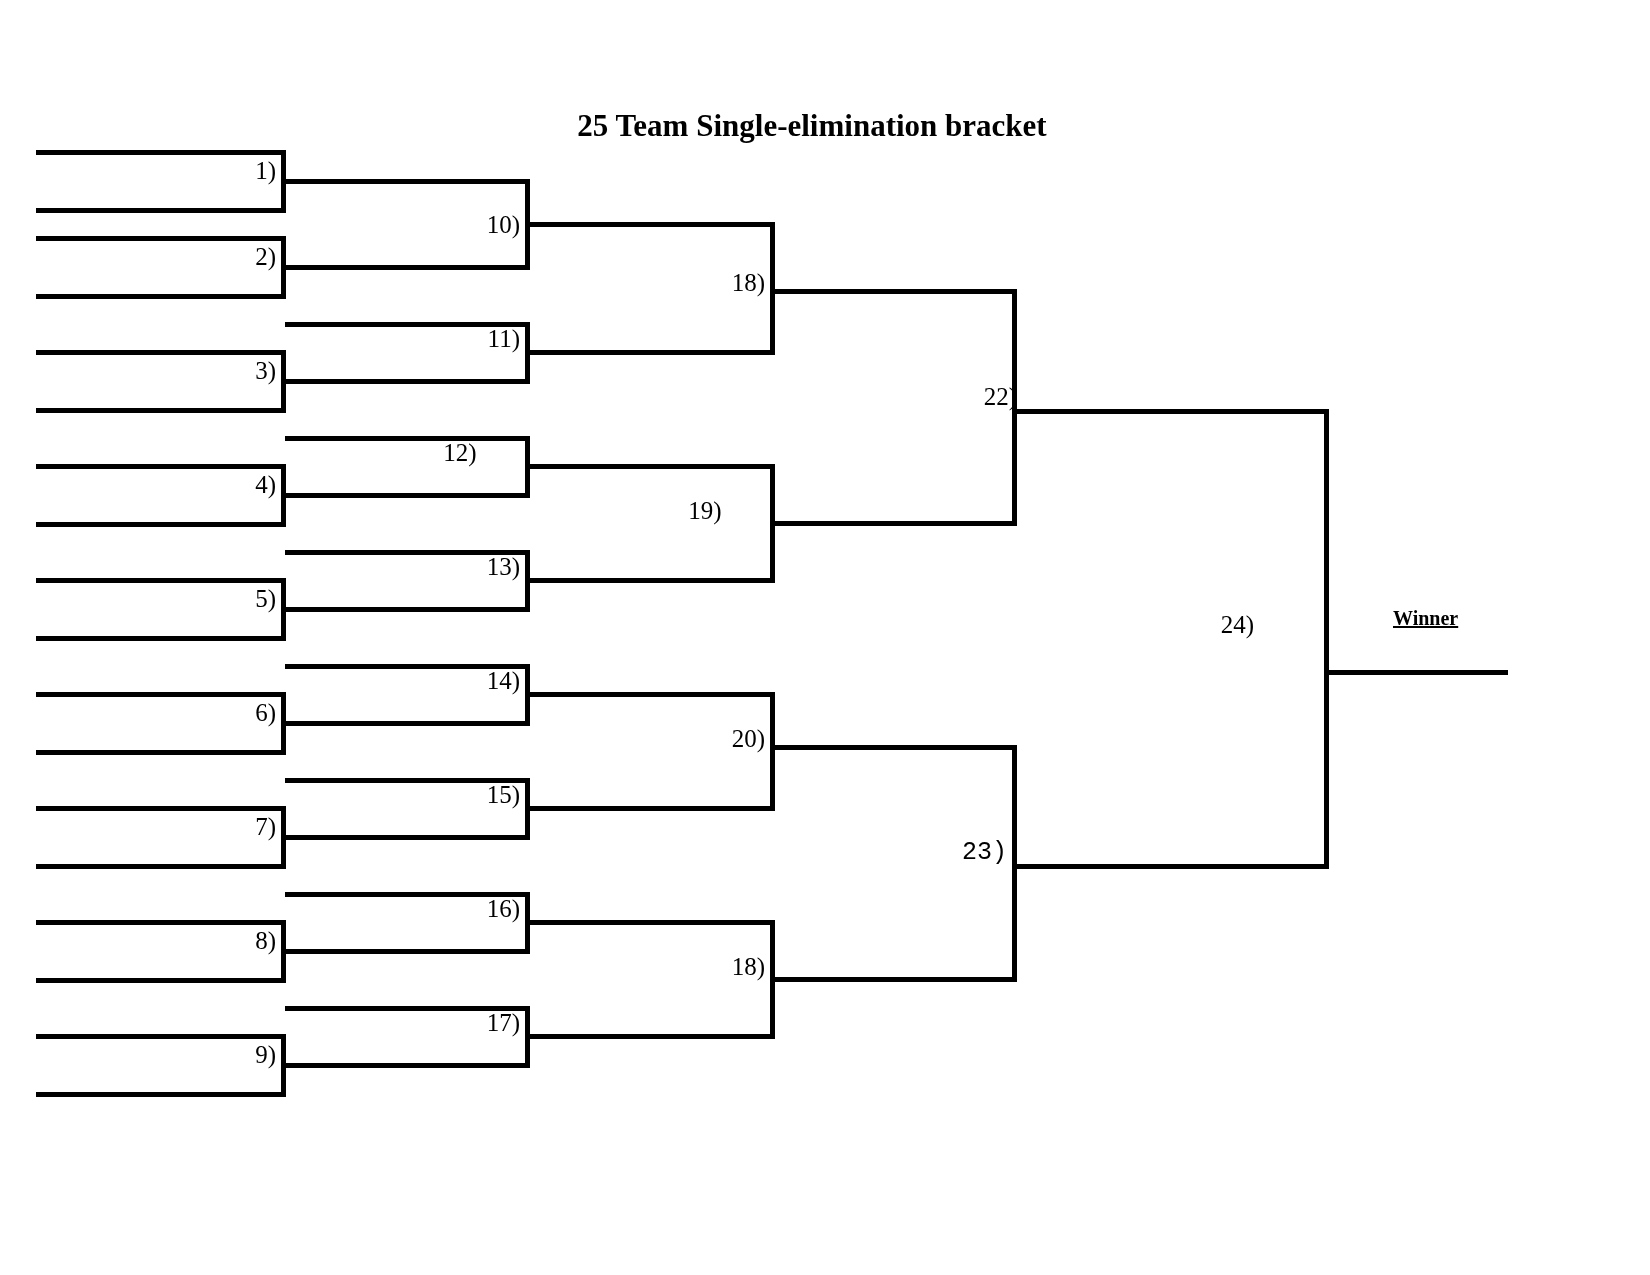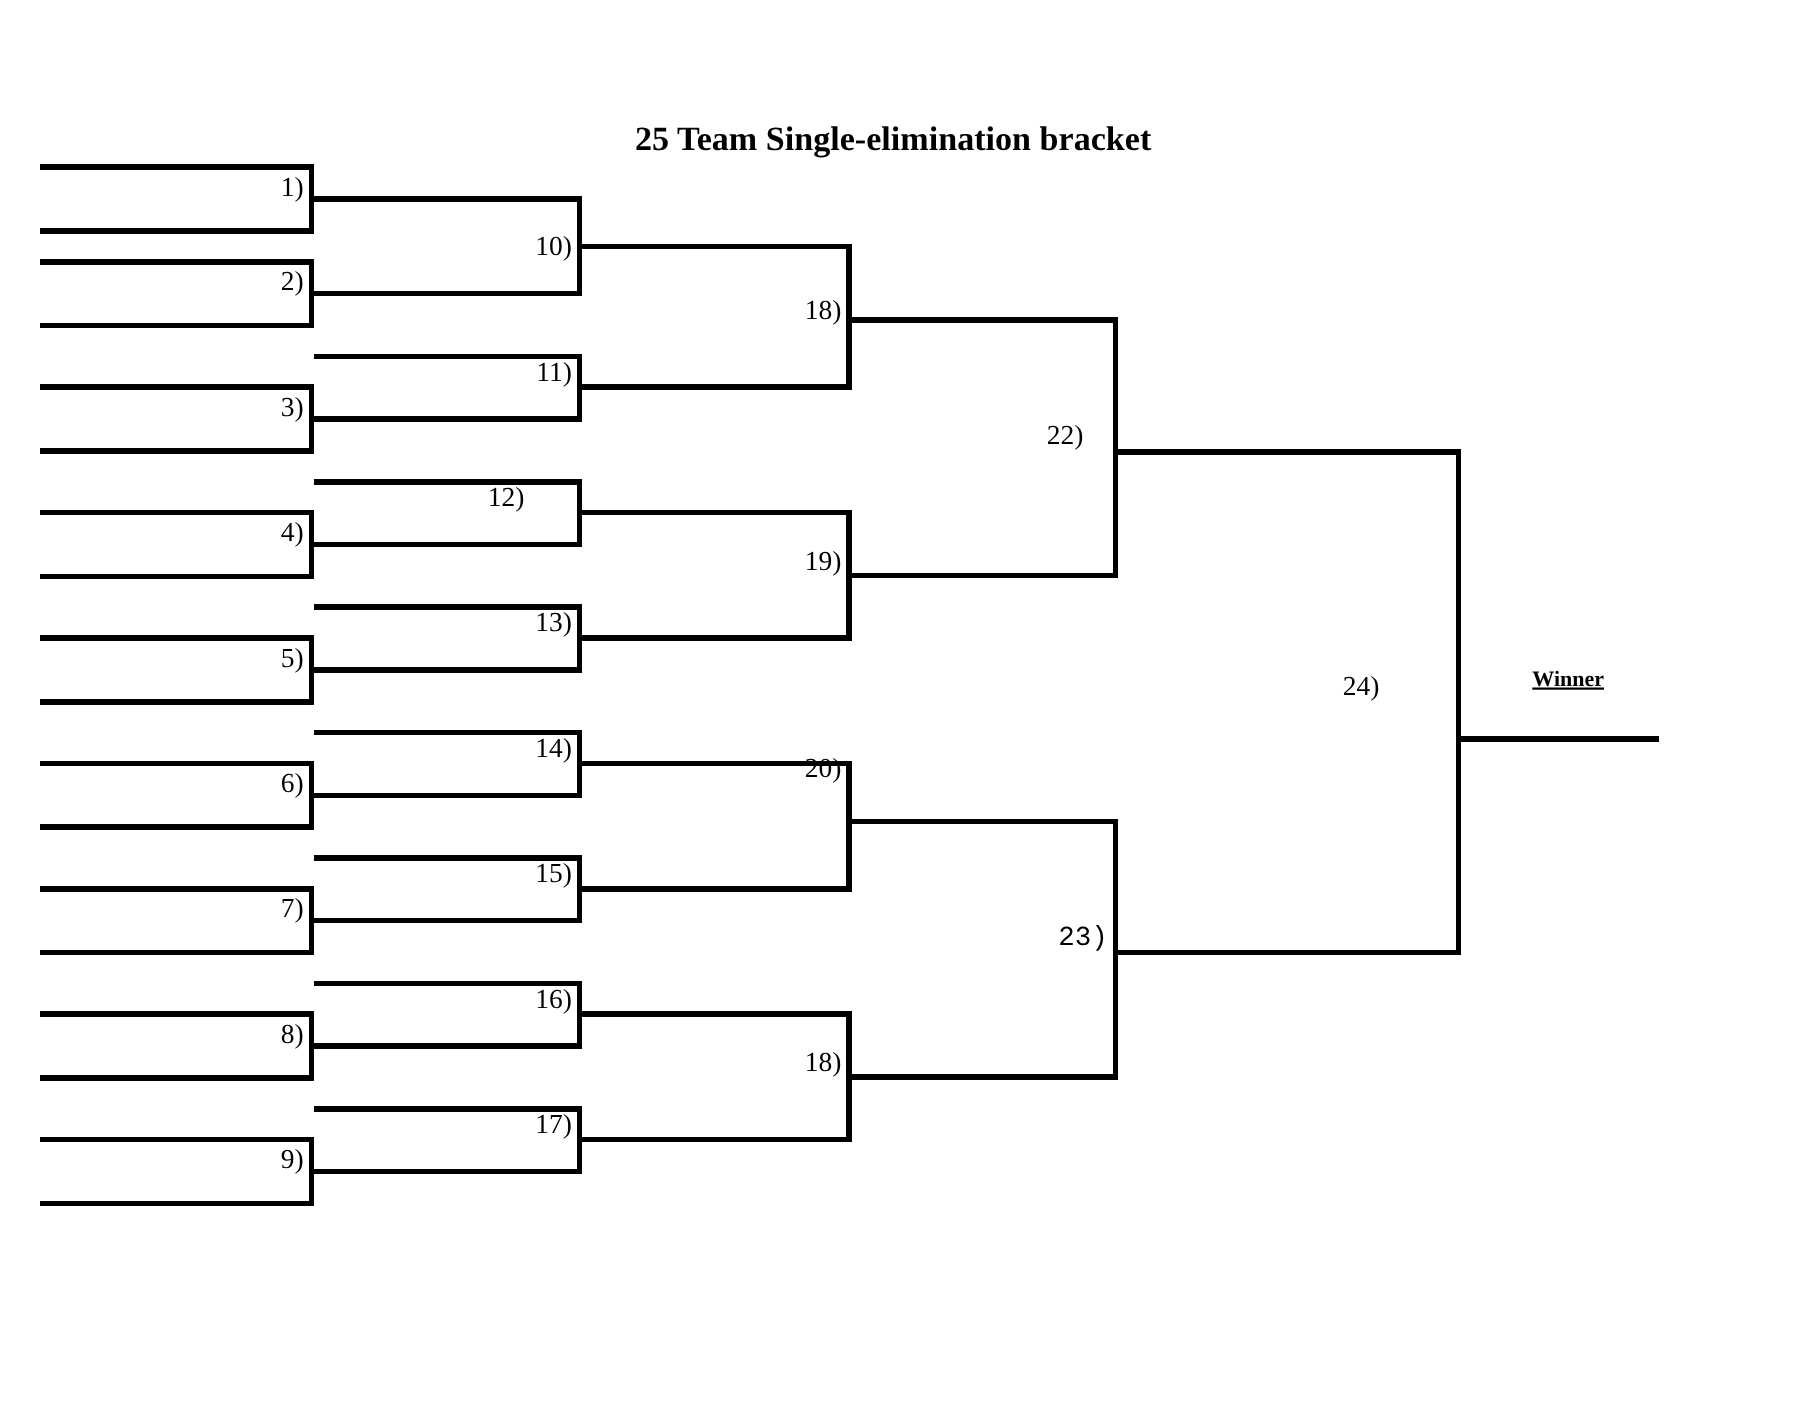--- a/index.html
+++ b/index.html
@@ -156,23 +156,23 @@
       <div class="match-label" style="left: 156px; top: 1042px; width: 120px;">9)</div>
       <div class="match-label" style="left: 400px; top: 212px; width: 120px;">10)</div>
       <div class="match-label" style="left: 400px; top: 326px; width: 120px;">11)</div>
       <div class="match-label" style="left: 400px; top: 440px; width: 120px; text-align: center;">12)</div>
       <div class="match-label" style="left: 400px; top: 554px; width: 120px;">13)</div>
       <div class="match-label" style="left: 400px; top: 668px; width: 120px;">14)</div>
       <div class="match-label" style="left: 400px; top: 782px; width: 120px;">15)</div>
       <div class="match-label" style="left: 400px; top: 896px; width: 120px;">16)</div>
       <div class="match-label" style="left: 400px; top: 1010px; width: 120px;">17)</div>
       <div class="match-label" style="left: 645px; top: 270px; width: 120px;">18)</div>
-      <div class="match-label" style="left: 645px; top: 498px; width: 120px;">19)</div>
-      <div class="match-label" style="left: 645px; top: 686px; width: 120px;">20)</div>
+      <div class="match-label" style="left: 645px; top: 498px; width: 120px; text-align: center;">19)</div>
+      <div class="match-label" style="left: 645px; top: 726px; width: 120px;">20)</div>
       <div class="match-label" style="left: 645px; top: 954px; width: 120px;">18)</div>
-      <div class="match-label" style="left: 865px; top: 384px; width: 120px;">22)</div>
+      <div class="match-label" style="left: 897px; top: 384px; width: 120px;">22)</div>
       <div class="match-label" style="left: 887px; top: 840px; width: 120px; font-family: Liberation Mono, monospace;">23)</div>
       <div class="match-label" style="left: 1134px; top: 612px; width: 120px;">24)</div>
     </div>
 
   <div id="winner-label" style="left: 1393px; top: 608px;">Winner</div>
 
 </div>
 
 </body></html>

